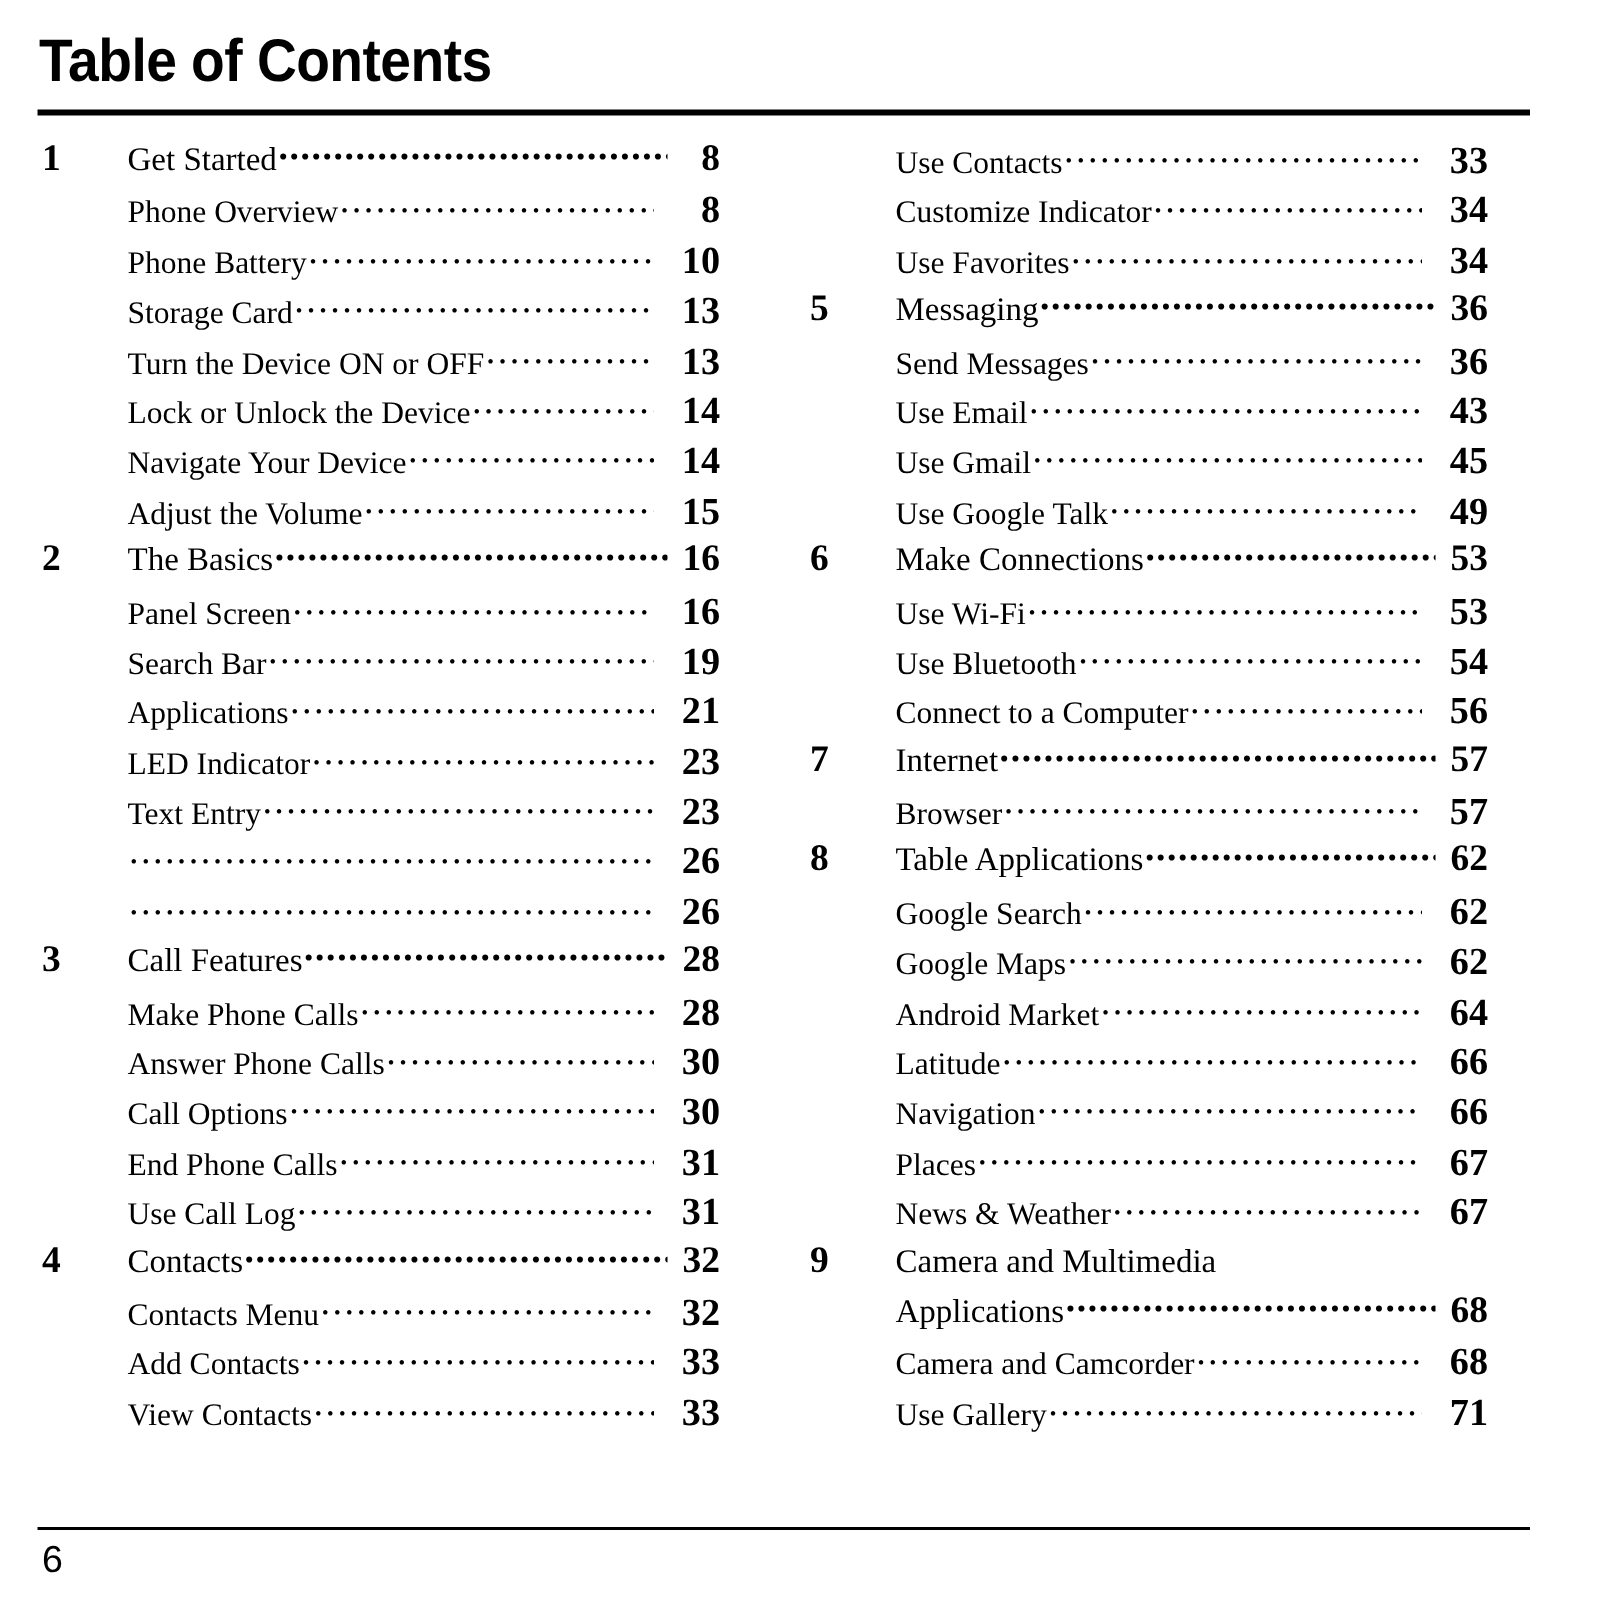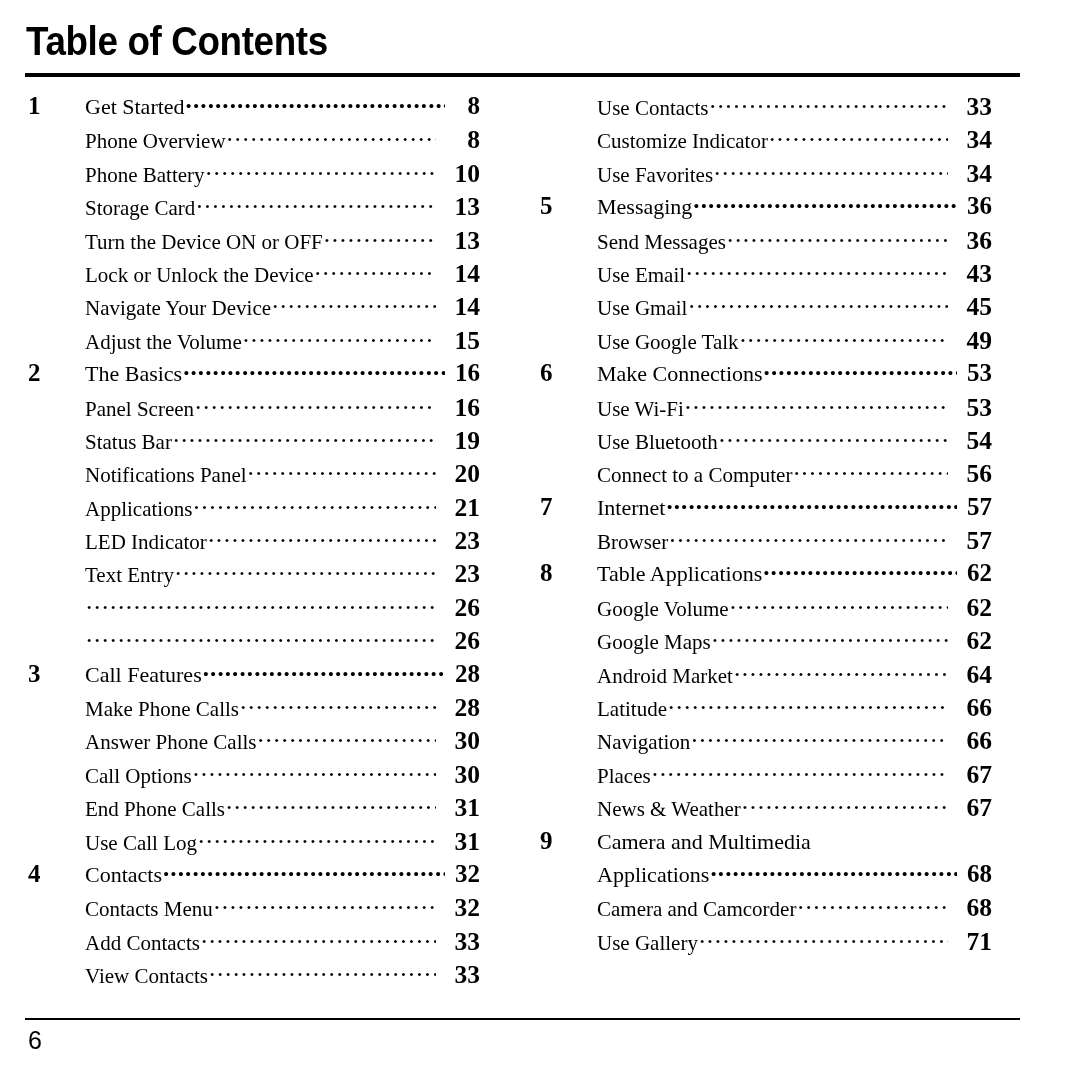--- a/index.html
+++ b/index.html
@@ -239,31 +239,23 @@
           <div class="num-gutter"></div>
           <div class="entry-body">
             <span class="entry-label">Panel Screen</span>
             <span class="leader"></span>
             <span class="entry-page">16</span>
           </div>
         </div>
         <div class="toc-row sub">
           <div class="num-gutter"></div>
           <div class="entry-body">
-            <span class="entry-label">Status Bar</span>
+            <span class="entry-label">Search Bar</span>
             <span class="leader"></span>
             <span class="entry-page">19</span>
-          </div>
-        </div>
-        <div class="toc-row sub">
-          <div class="num-gutter"></div>
-          <div class="entry-body">
-            <span class="entry-label">Notifications Panel</span>
-            <span class="leader"></span>
-            <span class="entry-page">20</span>
           </div>
         </div>
         <div class="toc-row sub">
           <div class="num-gutter"></div>
           <div class="entry-body">
             <span class="entry-label">Applications</span>
             <span class="leader"></span>
             <span class="entry-page">21</span>
           </div>
         </div>
@@ -495,21 +487,21 @@
           <div class="num-gutter">8</div>
           <div class="entry-body">
             <span class="entry-label">Table Applications</span>
             <span class="leader"></span>
             <span class="entry-page">62</span>
           </div>
         </div>
         <div class="toc-row sub">
           <div class="num-gutter"></div>
           <div class="entry-body">
-            <span class="entry-label">Google Volume</span>
+            <span class="entry-label">Google Search</span>
             <span class="leader"></span>
             <span class="entry-page">62</span>
           </div>
         </div>
         <div class="toc-row sub">
           <div class="num-gutter"></div>
           <div class="entry-body">
             <span class="entry-label">Google Maps</span>
             <span class="leader"></span>
             <span class="entry-page">62</span>

